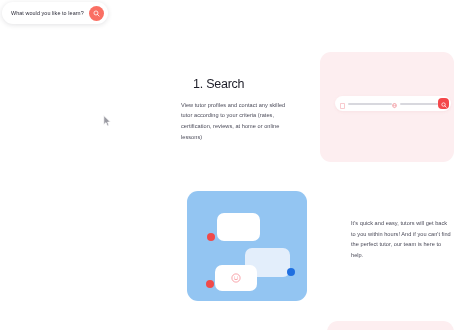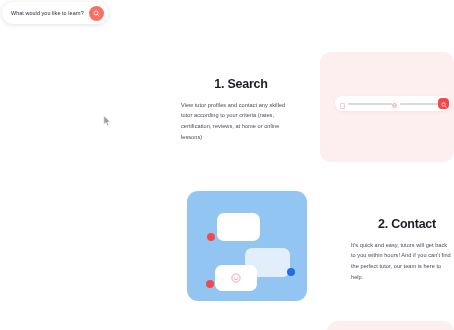--- a/index.html
+++ b/index.html
@@ -51,26 +51,25 @@
     justify-content: center;
     padding: 0;
     cursor: pointer;
   }
   .top-search-btn svg { display:block; }
 
   
   .step-block { position: absolute; }
   .step-title {
     font-size: 12.5px;
-    font-weight: bold;
+    font-weight: normal;
     color: #1d1d28;
     letter-spacing: -0.25px;
     margin: 0 0 8px 12px;
     line-height: 1.1;
-    text-align: center;
   }
   .step-body {
     font-size: 5.6px;
     line-height: 1.92;
     color: #4a4a58;
     margin: 0;
     letter-spacing: 0.04px;
   }
 
   #step-search { left: 181px; top: 78px; width: 108px; }
@@ -252,21 +251,20 @@
         <path d="M5.2 9.6 Q8 12.2 10.8 9.6" stroke="#f4717a" stroke-width="1" stroke-linecap="round" fill="none"></path>
       </svg>
     </span>
   </div>
   <div class="dot dot-red-1"></div>
   <div class="dot dot-red-2"></div>
   <div class="dot dot-blue"></div>
 </div>
 
 <section class="step-block" id="step-contact">
-  <h2 class="step-title">2. Contact</h2>
   <p class="step-body">It's quick and easy, tutors will get back to you within hours! And if you can't find the perfect tutor, our team is here to help.</p>
 </section>
 
 <div class="pink-card-bottom"></div>
 
 <div class="cursor">
   <svg width="9" height="12" viewBox="0 0 9 12" fill="none">
     <path d="M0.8 0.6 L0.8 9.6 L3.0 7.6 L4.4 10.9 L5.9 10.2 L4.6 7.1 L7.4 7.0 Z" fill="#9a9aa2" stroke="#ffffff" stroke-width="0.7" stroke-linejoin="round"></path>
   </svg>
 </div>

